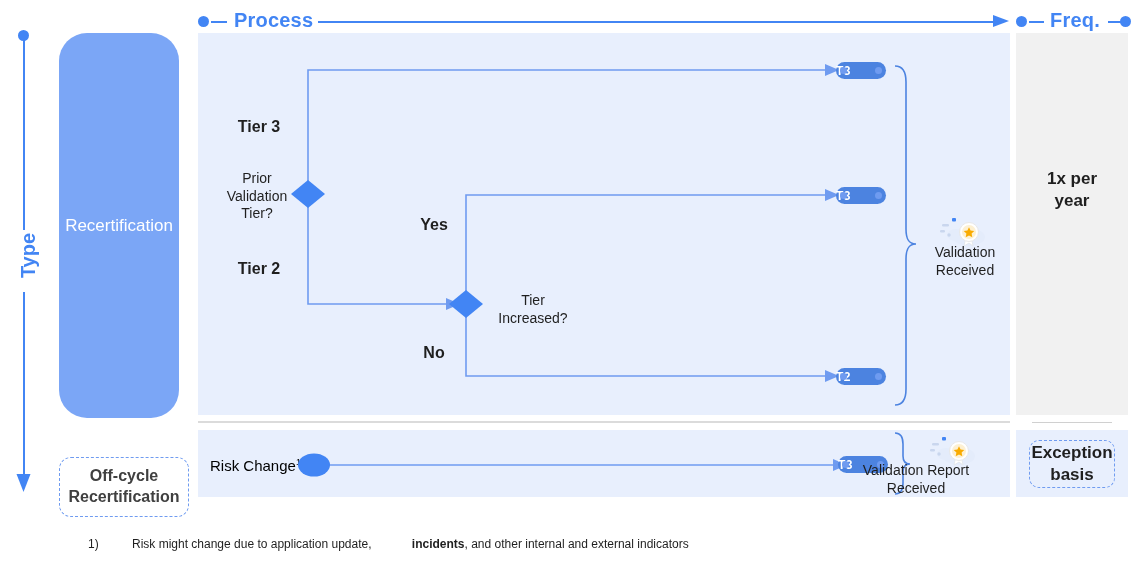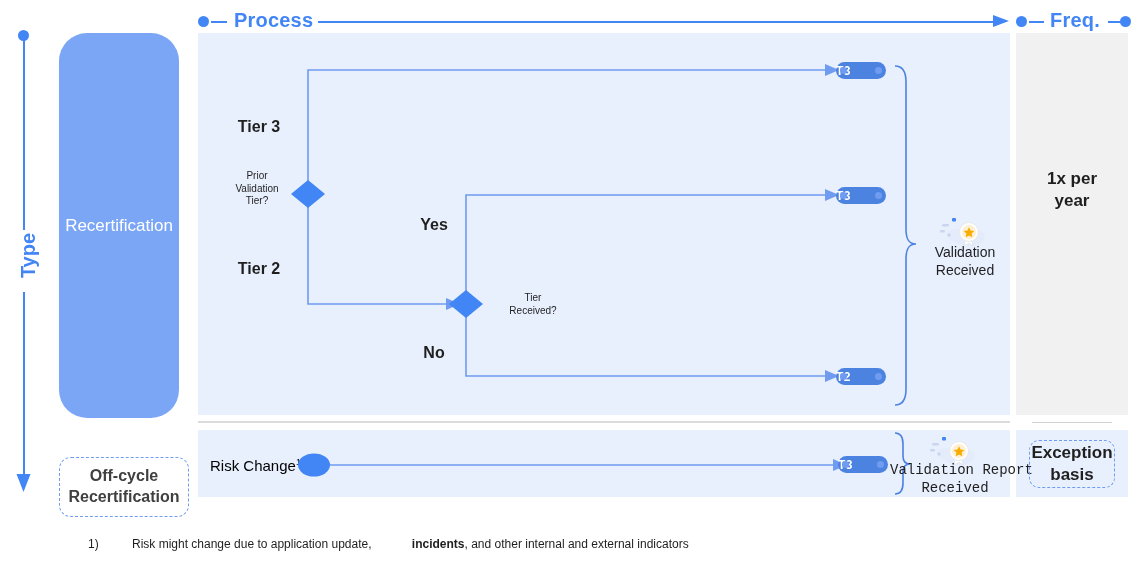--- a/index.html
+++ b/index.html
@@ -66,21 +66,21 @@
   .panel-freq-alt{ background: #E8EFFD; }
   .divider { background: #DBDBDB; height: 2px; }
   .divider-short { background: #D0D0D0; height: 1px; }
 
   
   .flow-bold {
     font-size: 16px; font-weight: 700; color: #1f1f1f;
     white-space: nowrap; text-align: center;
   }
   .flow-plain {
-    font-size: 10px; color: #1f1f1f; text-align: center; line-height: 1.25;
+    font-size: 14px; color: #1f1f1f; text-align: center; line-height: 1.25;
   }
   .flow-plain-l { font-size: 15px; color: #000000; text-align: left; line-height: 1.25; white-space: nowrap;}
 
   
   .tier-badge {
     background: #4C83E0;
     color: #ffffff;
     border-radius: 9px;
     font-size: 12px;
     font-weight: 700;
@@ -231,21 +231,21 @@
   <div class="abs flow-bold" style="left:404px; top:216px; width:60px;">
     <span>Yes</span>
   </div>
 
   <div class="abs flow-bold" style="left:404px; top:344px; width:60px;">
     <span>No</span>
   </div>
 
   <div class="abs flow-plain" style="left:478px; top:292px; width:110px;">
     <span>Tier</span><br>
-    <span>Received?</span>
+    <span>Increased?</span>
   </div>
 
   <div class="abs tier-badge" style="left:836px; top:62px; width:50px; height:17px;">
     <span>T3</span>
   </div>
   <div class="abs tier-badge" style="left:836px; top:187px; width:50px; height:17px;">
     <span>T3</span>
   </div>
   <div class="abs tier-badge" style="left:836px; top:368px; width:50px; height:17px;">
     <span>T2</span>
@@ -308,21 +308,21 @@
     <rect x="4" y="11" width="7" height="2.4" rx="1.2" fill="#C9D6EE"></rect>
     <rect x="2" y="17" width="5" height="2.4" rx="1.2" fill="#C9D6EE"></rect>
     <rect x="14" y="5" width="4" height="3.5" rx="1" fill="#4285F4"></rect>
     <circle cx="11" cy="22" r="1.7" fill="#C9D6EE"></circle>
     <path d="M28 23 L26 33 L31 30 L35 33 L33 23 Z" fill="#ffffff" stroke="#E2E6EA" stroke-width="0.8"></path>
     <circle cx="31" cy="19" r="9.5" fill="#FFFFFF" stroke="#E8E8E8" stroke-width="1"></circle>
     <circle cx="31" cy="19" r="7" fill="#FDF0D2"></circle>
     <path d="M31 14.2 L32.6 17.6 L36.3 18 L33.6 20.6 L34.3 24.2 L31 22.4 L27.7 24.2 L28.4 20.6 L25.7 18 L29.4 17.6 Z" fill="#F9AB00"></path>
   </svg>
 
-  <div class="abs outcome-cap" style="left:890px; top:461px; width:130px;font-family:Liberation Mono, monospace;">
+  <div class="abs outcome-cap" style="left:851px; top:461px; width:130px;">
     <span>Validation Report</span><br>
     <span>Received</span>
   </div>
 
   <div class="abs freq-dashed" style="left:1029px; top:440px; width:86px; height:48px;">
     <span>
       <span>Exception</span><br>
       <span>basis</span>
     </span>
   </div>

